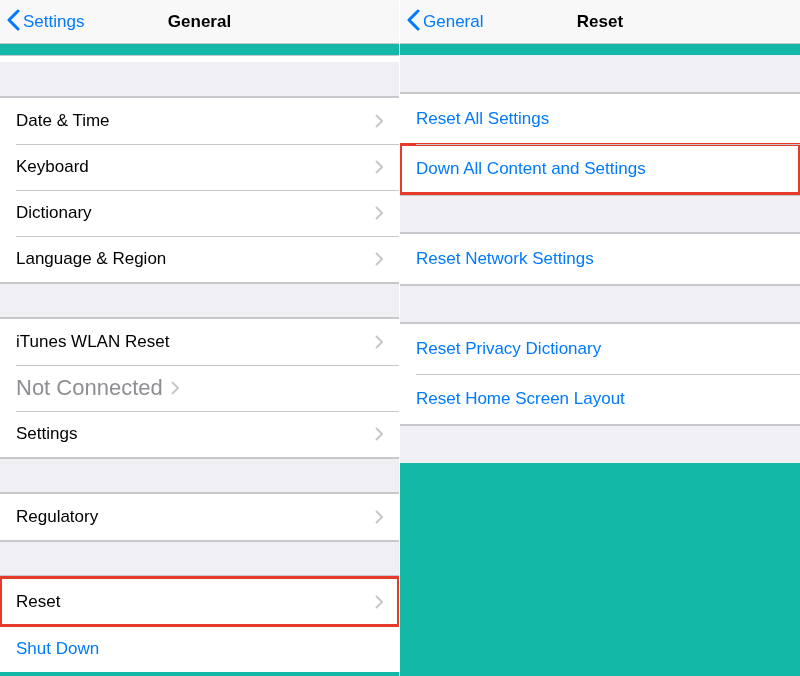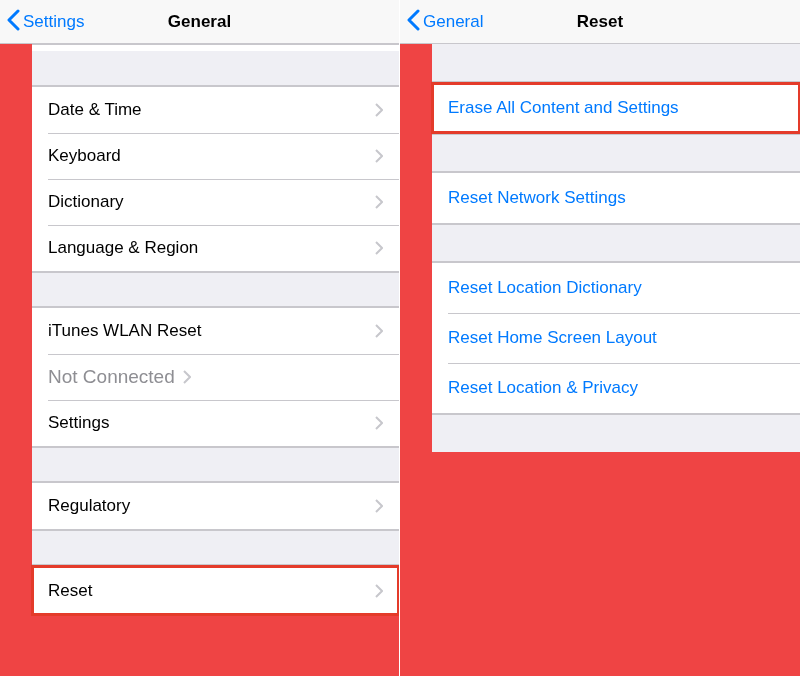--- a/index.html
+++ b/index.html
@@ -12,22 +12,23 @@
   }
   .container {
     display: flex;
     width: 800px;
     height: 676px;
   }
   .screen {
     position: relative;
     display: flex;
     flex-direction: column;
-    background: #ef4444;
+    background: #14b8a6;
     overflow: hidden;
+    gap: 11px;
   }
   .screen-left  { width: 400px; border-right: 1px solid #ffffff; }
   .screen-right { width: 400px; }
 
   
   .navbar {
     position: relative;
     height: 44px;
     background: #f8f8f8;
     border-bottom: 1px solid #c8c7cc;
@@ -49,21 +50,20 @@
     align-items: center;
     color: #007aff;
     font-size: 17px;
     cursor: pointer;
   }
   .nav-back svg { width: 14px; height: 22px; margin-right: 3px; }
 
   .list {
     flex: 1;
     overflow: hidden;
-    padding-left: 32px;
   }
 
   
   .peek-row {
     height: 7px;
     background: #ffffff;
     border-top: 1px solid #c8c7cc;
   }
 
   .spacer {
@@ -88,21 +88,21 @@
   }
   .cell:not(:first-child)::before {
     content: "";
     position: absolute;
     left: 16px; right: 0; top: 0;
     height: 1px;
     background: #c8c7cc;
   }
   .group .cell:first-child::before { display: none; }
   .cell .label { flex: 1; }
-  .cell .value { color: #8e8e93; font-size: 19px; margin-right: 8px; }
+  .cell .value { color: #8e8e93; font-size: 22px; margin-right: 8px; }
   .cell .chev  { color: #c7c7cc; display:flex; align-items:center; }
   .cell .chev svg { width: 8px; height: 14px; }
 
   .cell.link .label { color: #007aff; }
 
   .group {
     background: #ffffff;
     border-top: 1px solid #c8c7cc;
     border-bottom: 1px solid #c8c7cc;
   }
@@ -226,20 +226,23 @@
 
       <div class="group group-border-top">
         <div class="cell highlight">
           <span class="label">Reset</span>
           <span class="chev">
               <svg viewBox="0 0 8 14">
                 <polyline points="1,1 7,7 1,13" fill="none" stroke="#c7c7cc" stroke-width="2"></polyline>
               </svg>
             </span>
         </div>
+        <div class="cell link">
+          <span class="label">Shut Down</span>
+        </div>
       </div>
     </div>
   </div>
 
   <div class="screen screen-right">
     <div class="navbar">
       <div class="nav-back">
         <span>
           <svg viewBox="0 0 14 22">
               <polyline points="12,2 3,11 12,20" fill="none" stroke="#007aff" stroke-width="3" stroke-linecap="round" stroke-linejoin="round"></polyline>
@@ -247,44 +250,44 @@
         </span>
         <span>General</span>
       </div>
       <div class="nav-title">Reset</div>
     </div>
 
     <div class="list">
       <div class="spacer first"></div>
 
       <div class="group">
+        <div class="cell link">
+          <span class="label">Reset All Settings</span>
+        </div>
         <div class="cell link highlight">
-          <span class="label">Erase All Content and Settings</span>
+          <span class="label">Down All Content and Settings</span>
         </div>
       </div>
 
       <div class="spacer"></div>
 
       <div class="group">
         <div class="cell link">
           <span class="label">Reset Network Settings</span>
         </div>
       </div>
 
       <div class="spacer"></div>
 
       <div class="group">
         <div class="cell link">
-          <span class="label">Reset Location Dictionary</span>
+          <span class="label">Reset Privacy Dictionary</span>
         </div>
         <div class="cell link">
           <span class="label">Reset Home Screen Layout</span>
         </div>
-        <div class="cell link">
-          <span class="label">Reset Location &amp; Privacy</span>
-        </div>
       </div>
 
       <div class="spacer tall"></div>
     </div>
   </div>
 
 </div>
 
 </body></html>

